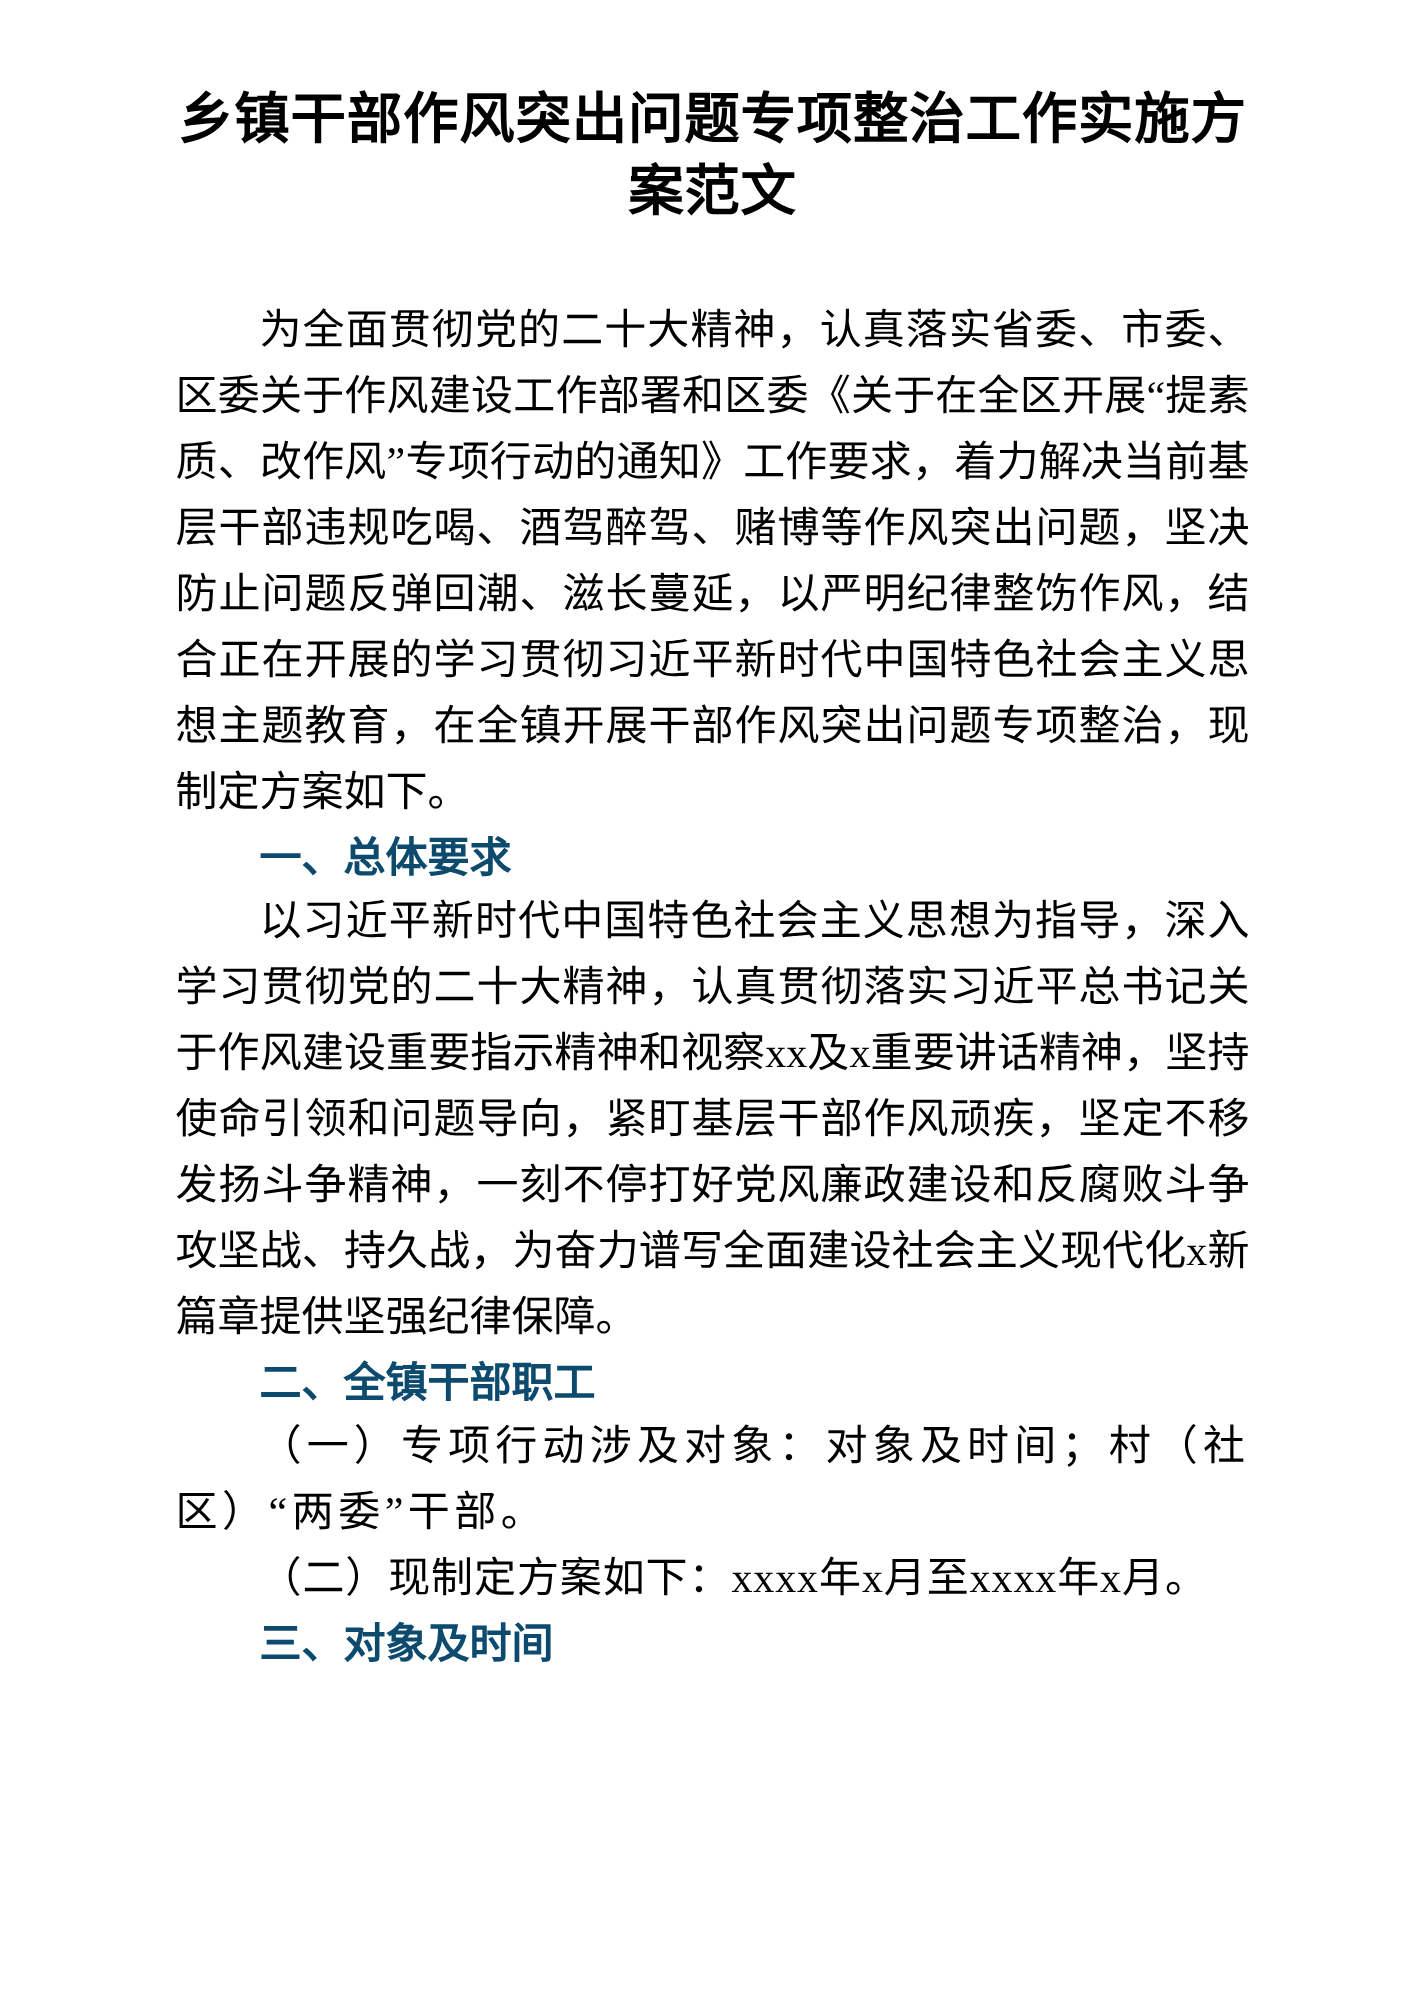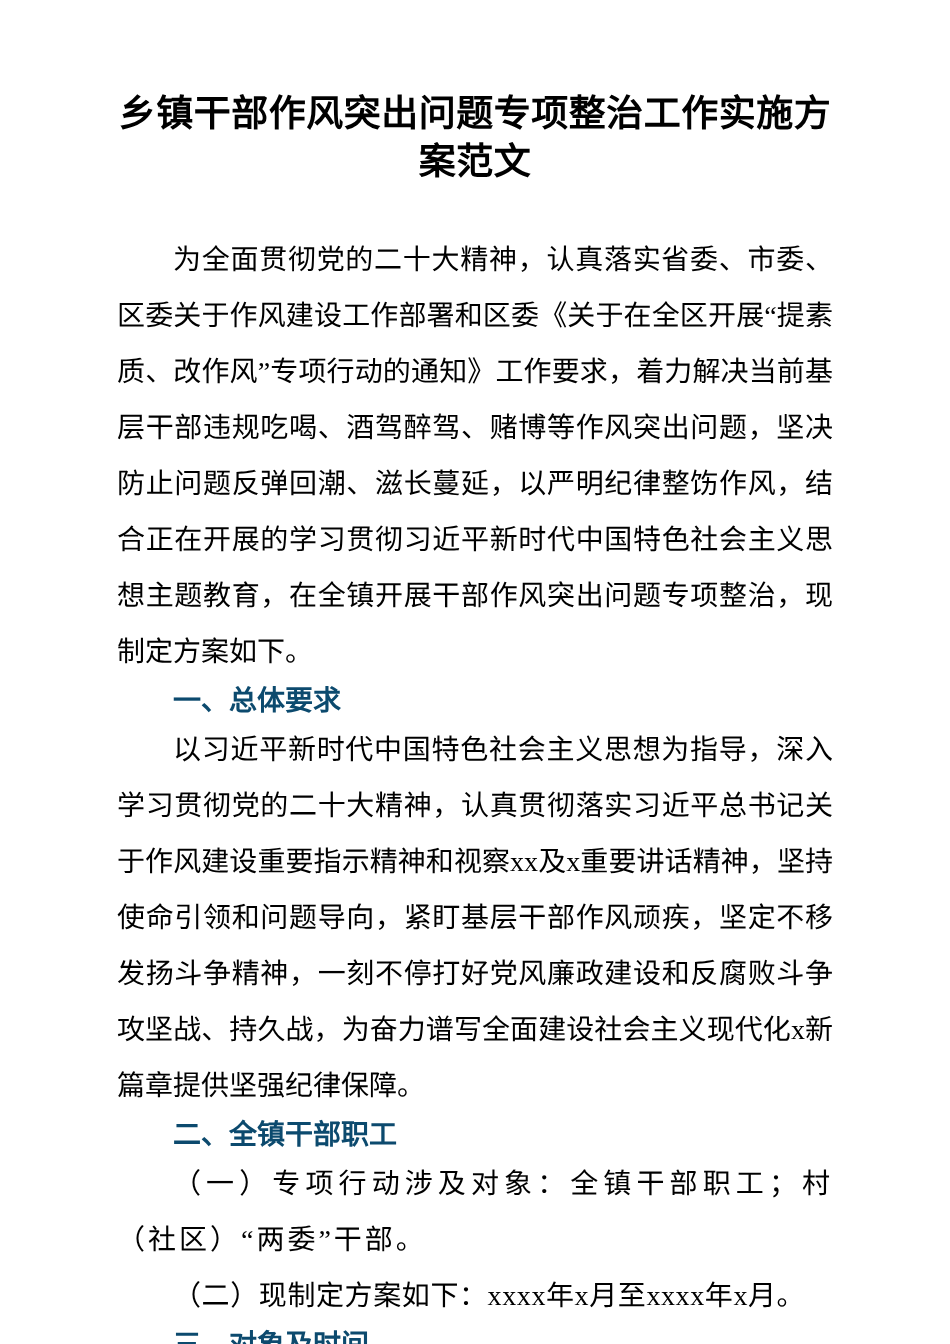--- a/index.html
+++ b/index.html
@@ -21,21 +21,21 @@
   .doc-body {
     position: absolute;
     left: 117px;
     top: 0;
     width: 716px;
   }
 
   
   .doc-title {
     margin: 0;
-    padding-top: 90px;
+    padding-top: 57px;
     font-family: "Liberation Serif", "DejaVu Serif", serif;
     font-weight: bold;
     font-size: 37px;
     line-height: 48px;
     letter-spacing: 0.5px;
     text-align: center;
     color: #000000;
     word-break: break-all;
   }
 
@@ -49,21 +49,21 @@
     color: #0c4a6e;
     text-indent: 56px;
     white-space: nowrap;
   }
 
   
   .para {
     margin: 0;
     font-family: "Liberation Serif", "DejaVu Serif", serif;
     font-size: 28px;
-    line-height: 56px;
+    line-height: 44px;
     color: #000000;
     text-align: justify;
     text-justify: inter-character;
     text-indent: 56px;
     word-break: break-all;
     hyphens: none;
   }
 
   
   .para-lead {
@@ -88,20 +88,20 @@
     <h1 class="doc-title">乡镇干部作风突出问题专项整治工作实施方案范文</h1>
 
     <p class="para para-lead">为全面贯彻党的二十大精神，认真落实省委、市委、区委关于作风建设工作部署和区委《关于在全区开展“提素质、改作风”专项行动的通知》工作要求，着力解决当前基层干部违规吃喝、酒驾醉驾、赌博等作风突出问题，坚决防止问题反弹回潮、滋长蔓延，以严明纪律整饬作风，结合正在开展的学习贯彻习近平新时代中国特色社会主义思想主题教育，在全镇开展干部作风突出问题专项整治，现制定方案如下。</p>
 
     <h2 class="heading">一、总体要求</h2>
 
     <p class="para">以习近平新时代中国特色社会主义思想为指导，深入学习贯彻党的二十大精神，认真贯彻落实习近平总书记关于作风建设重要指示精神和视察xx及x重要讲话精神，坚持使命引领和问题导向，紧盯基层干部作风顽疾，坚定不移发扬斗争精神，一刻不停打好党风廉政建设和反腐败斗争攻坚战、持久战，为奋力谱写全面建设社会主义现代化x新篇章提供坚强纪律保障。</p>
 
     <h2 class="heading">二、全镇干部职工</h2>
 
-    <p class="para subitem subitem-wide">（一）专项行动涉及对象：全镇干部职工；村（社区）“两委”干部。</p>
+    <p class="para subitem subitem-wide">（一）专项行动涉及对象：对象及时间；村（社区）“两委”干部。</p>
 
     <p class="para subitem">（二）现制定方案如下：xxxx年x月至xxxx年x月。</p>
 
     <h2 class="heading">三、对象及时间</h2>
 
   </div>
 </div>
 
 </body></html>

